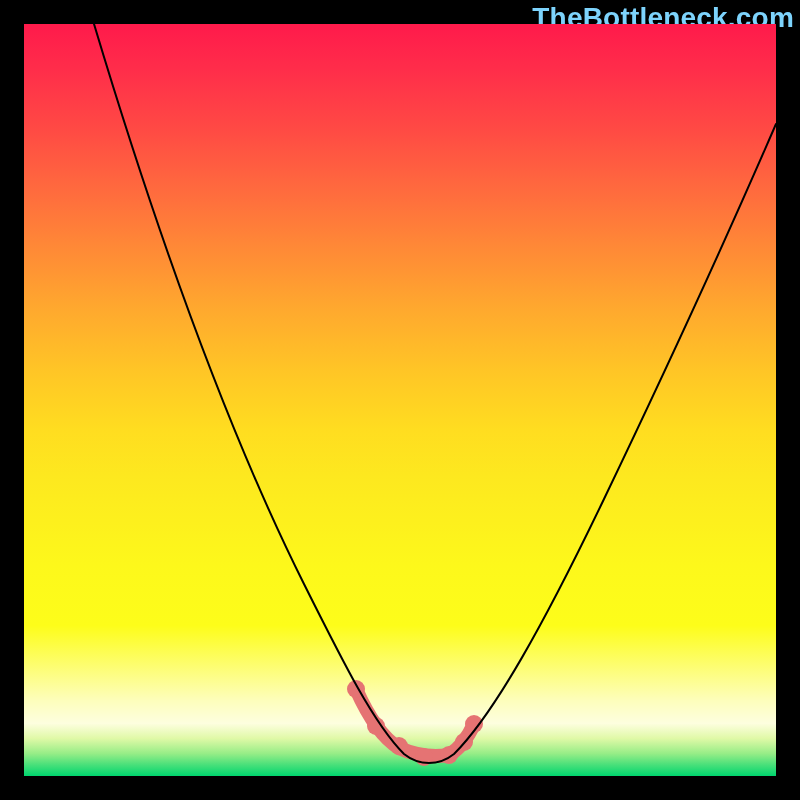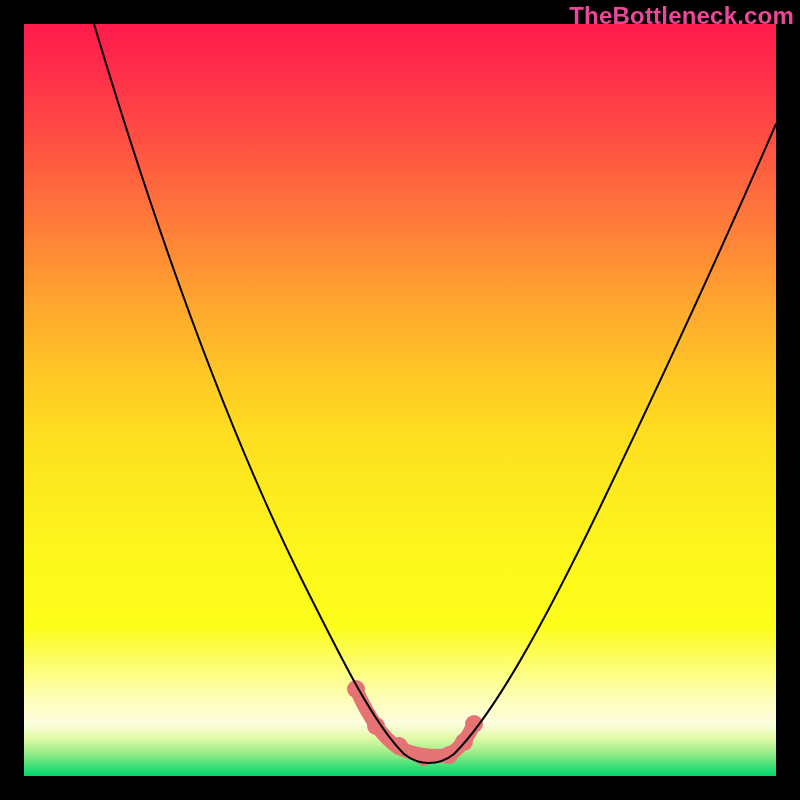--- a/index.html
+++ b/index.html
@@ -48,23 +48,23 @@
       #97ed87 97%,
       #49e07a 98.5%,
       #00d56e 100%
     );
   }
   .watermark {
     position: absolute;
     top: 2px;
     right: 6px;
     font-family: Arial, Helvetica, sans-serif;
-    font-size: 24px;
+    font-size: 28px;
     font-weight: 600;
-    color: #ec4899;
+    color: #7dd3fc;
     letter-spacing: 0.2px;
   }
   svg {
     position: absolute;
     inset: 0;
   }
   .curve {
     fill: none;
     stroke: #000;
     stroke-width: 2;

